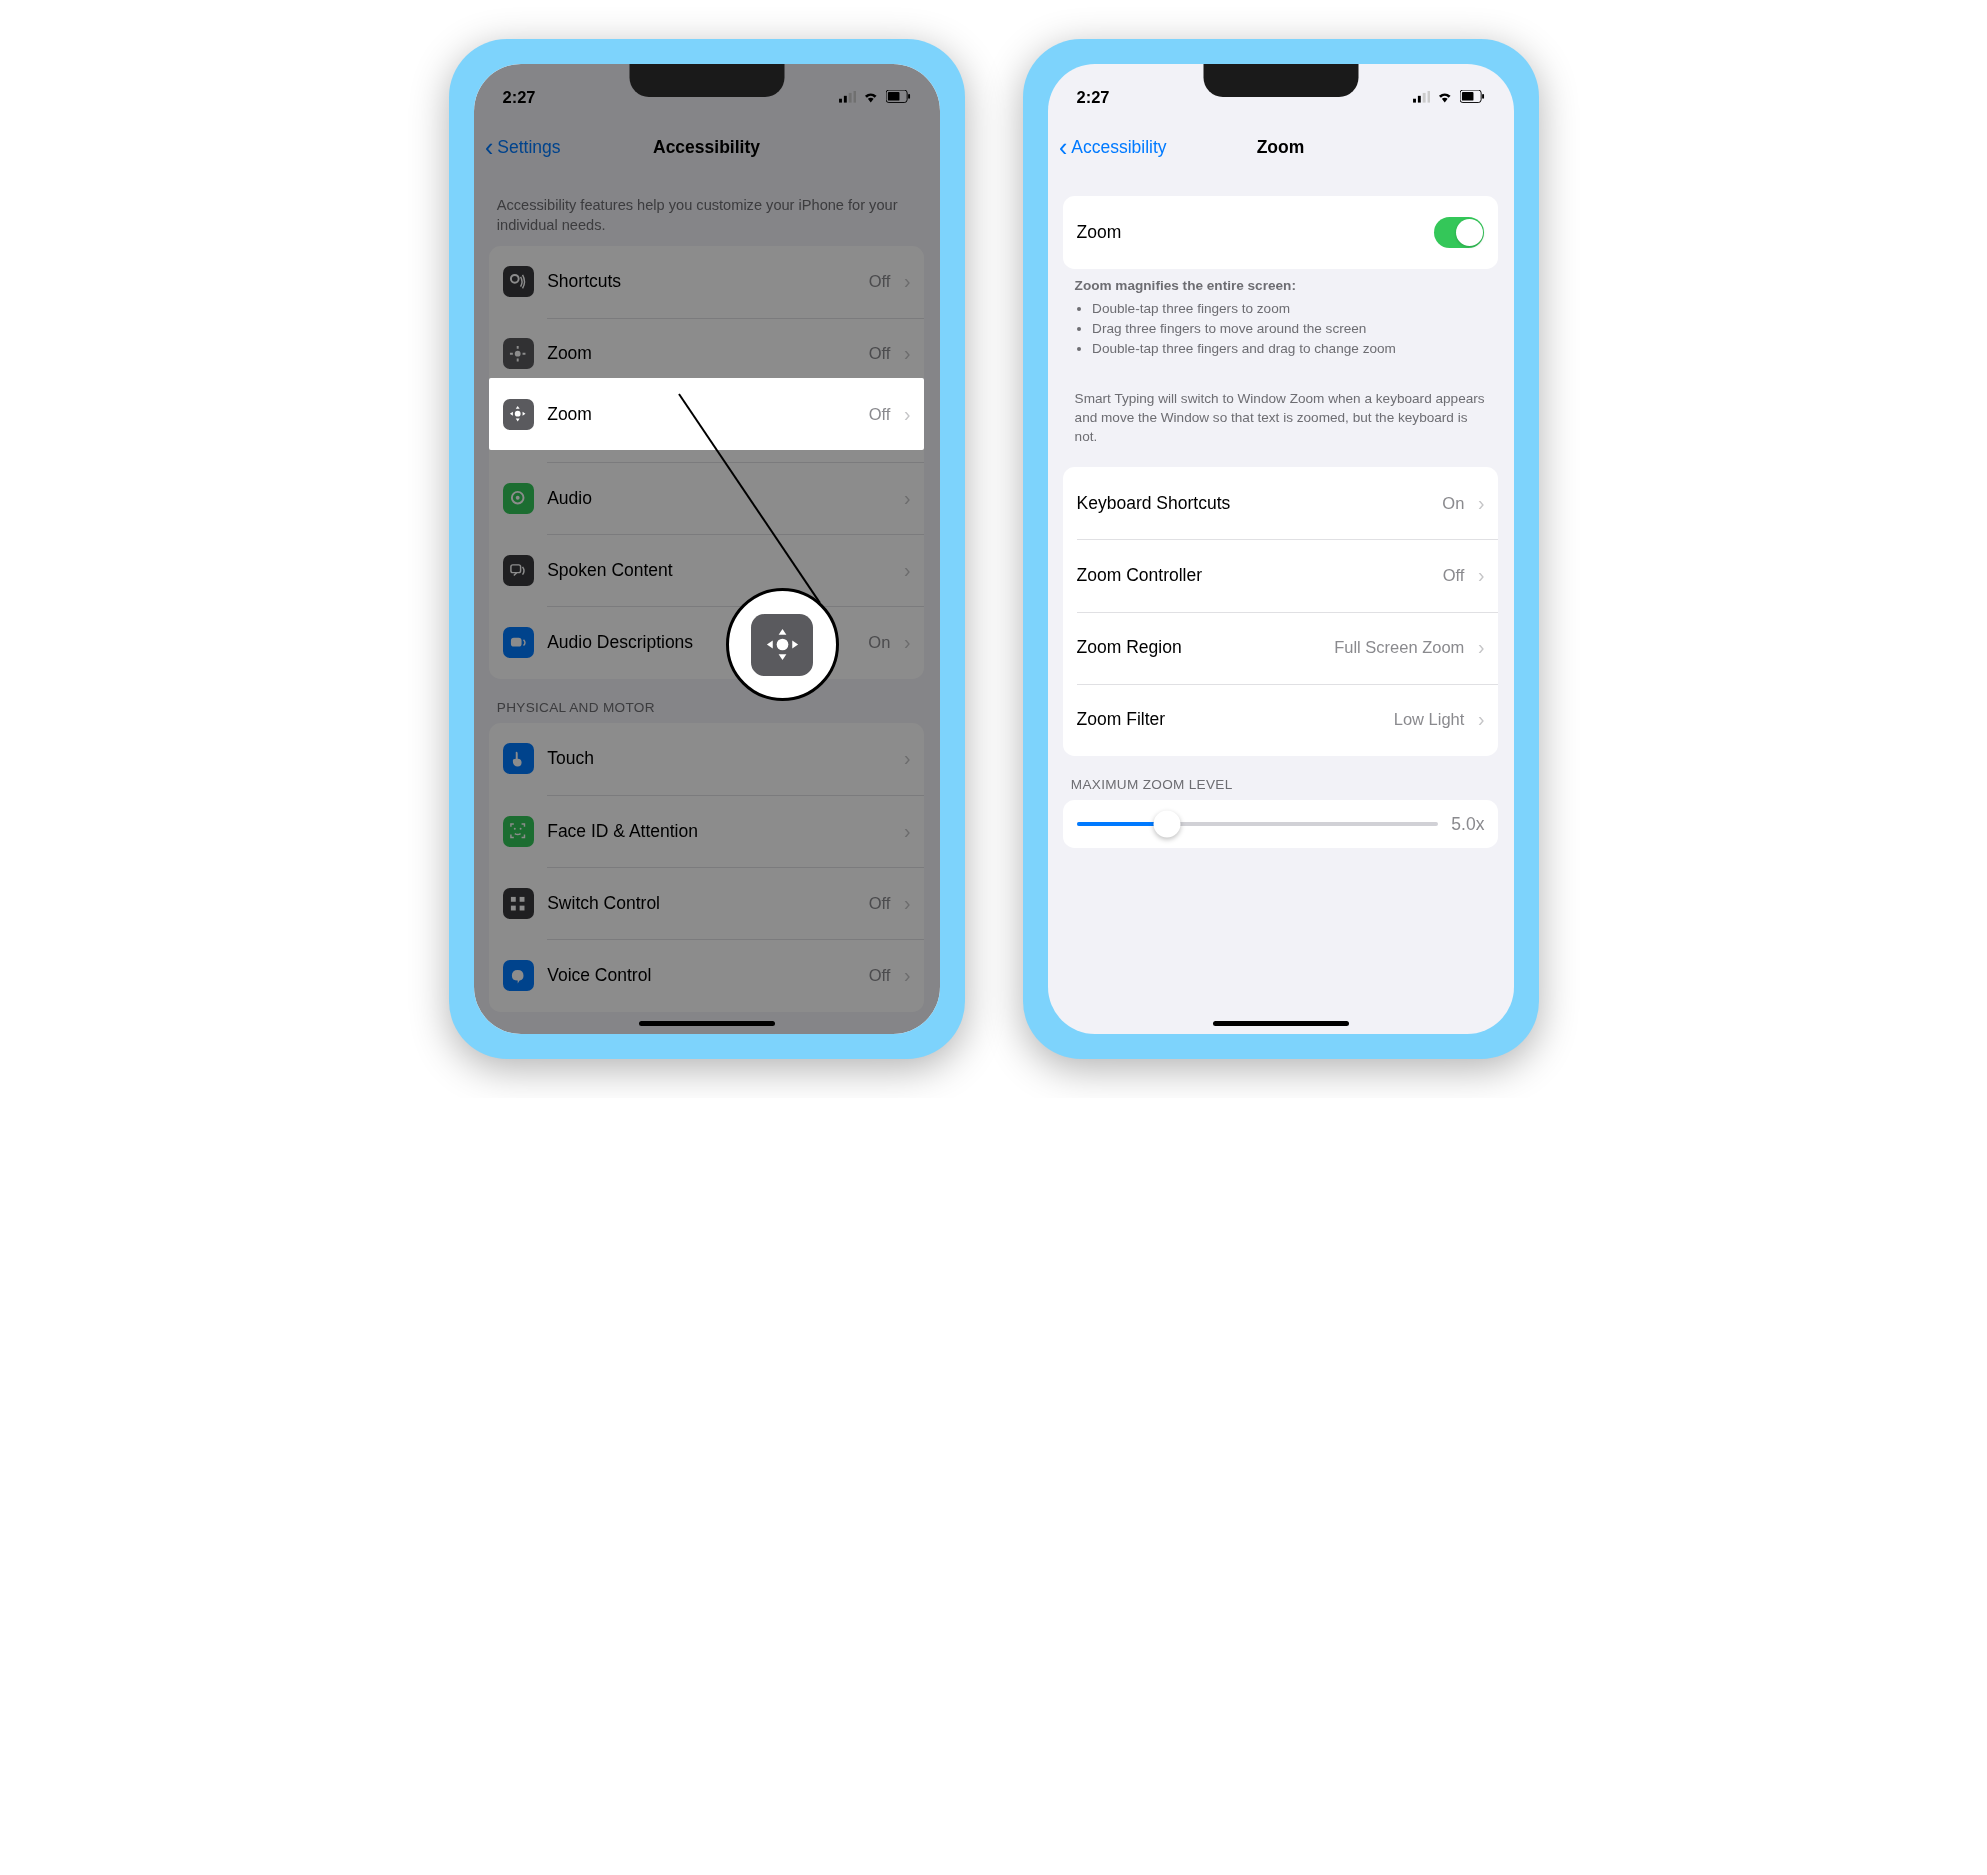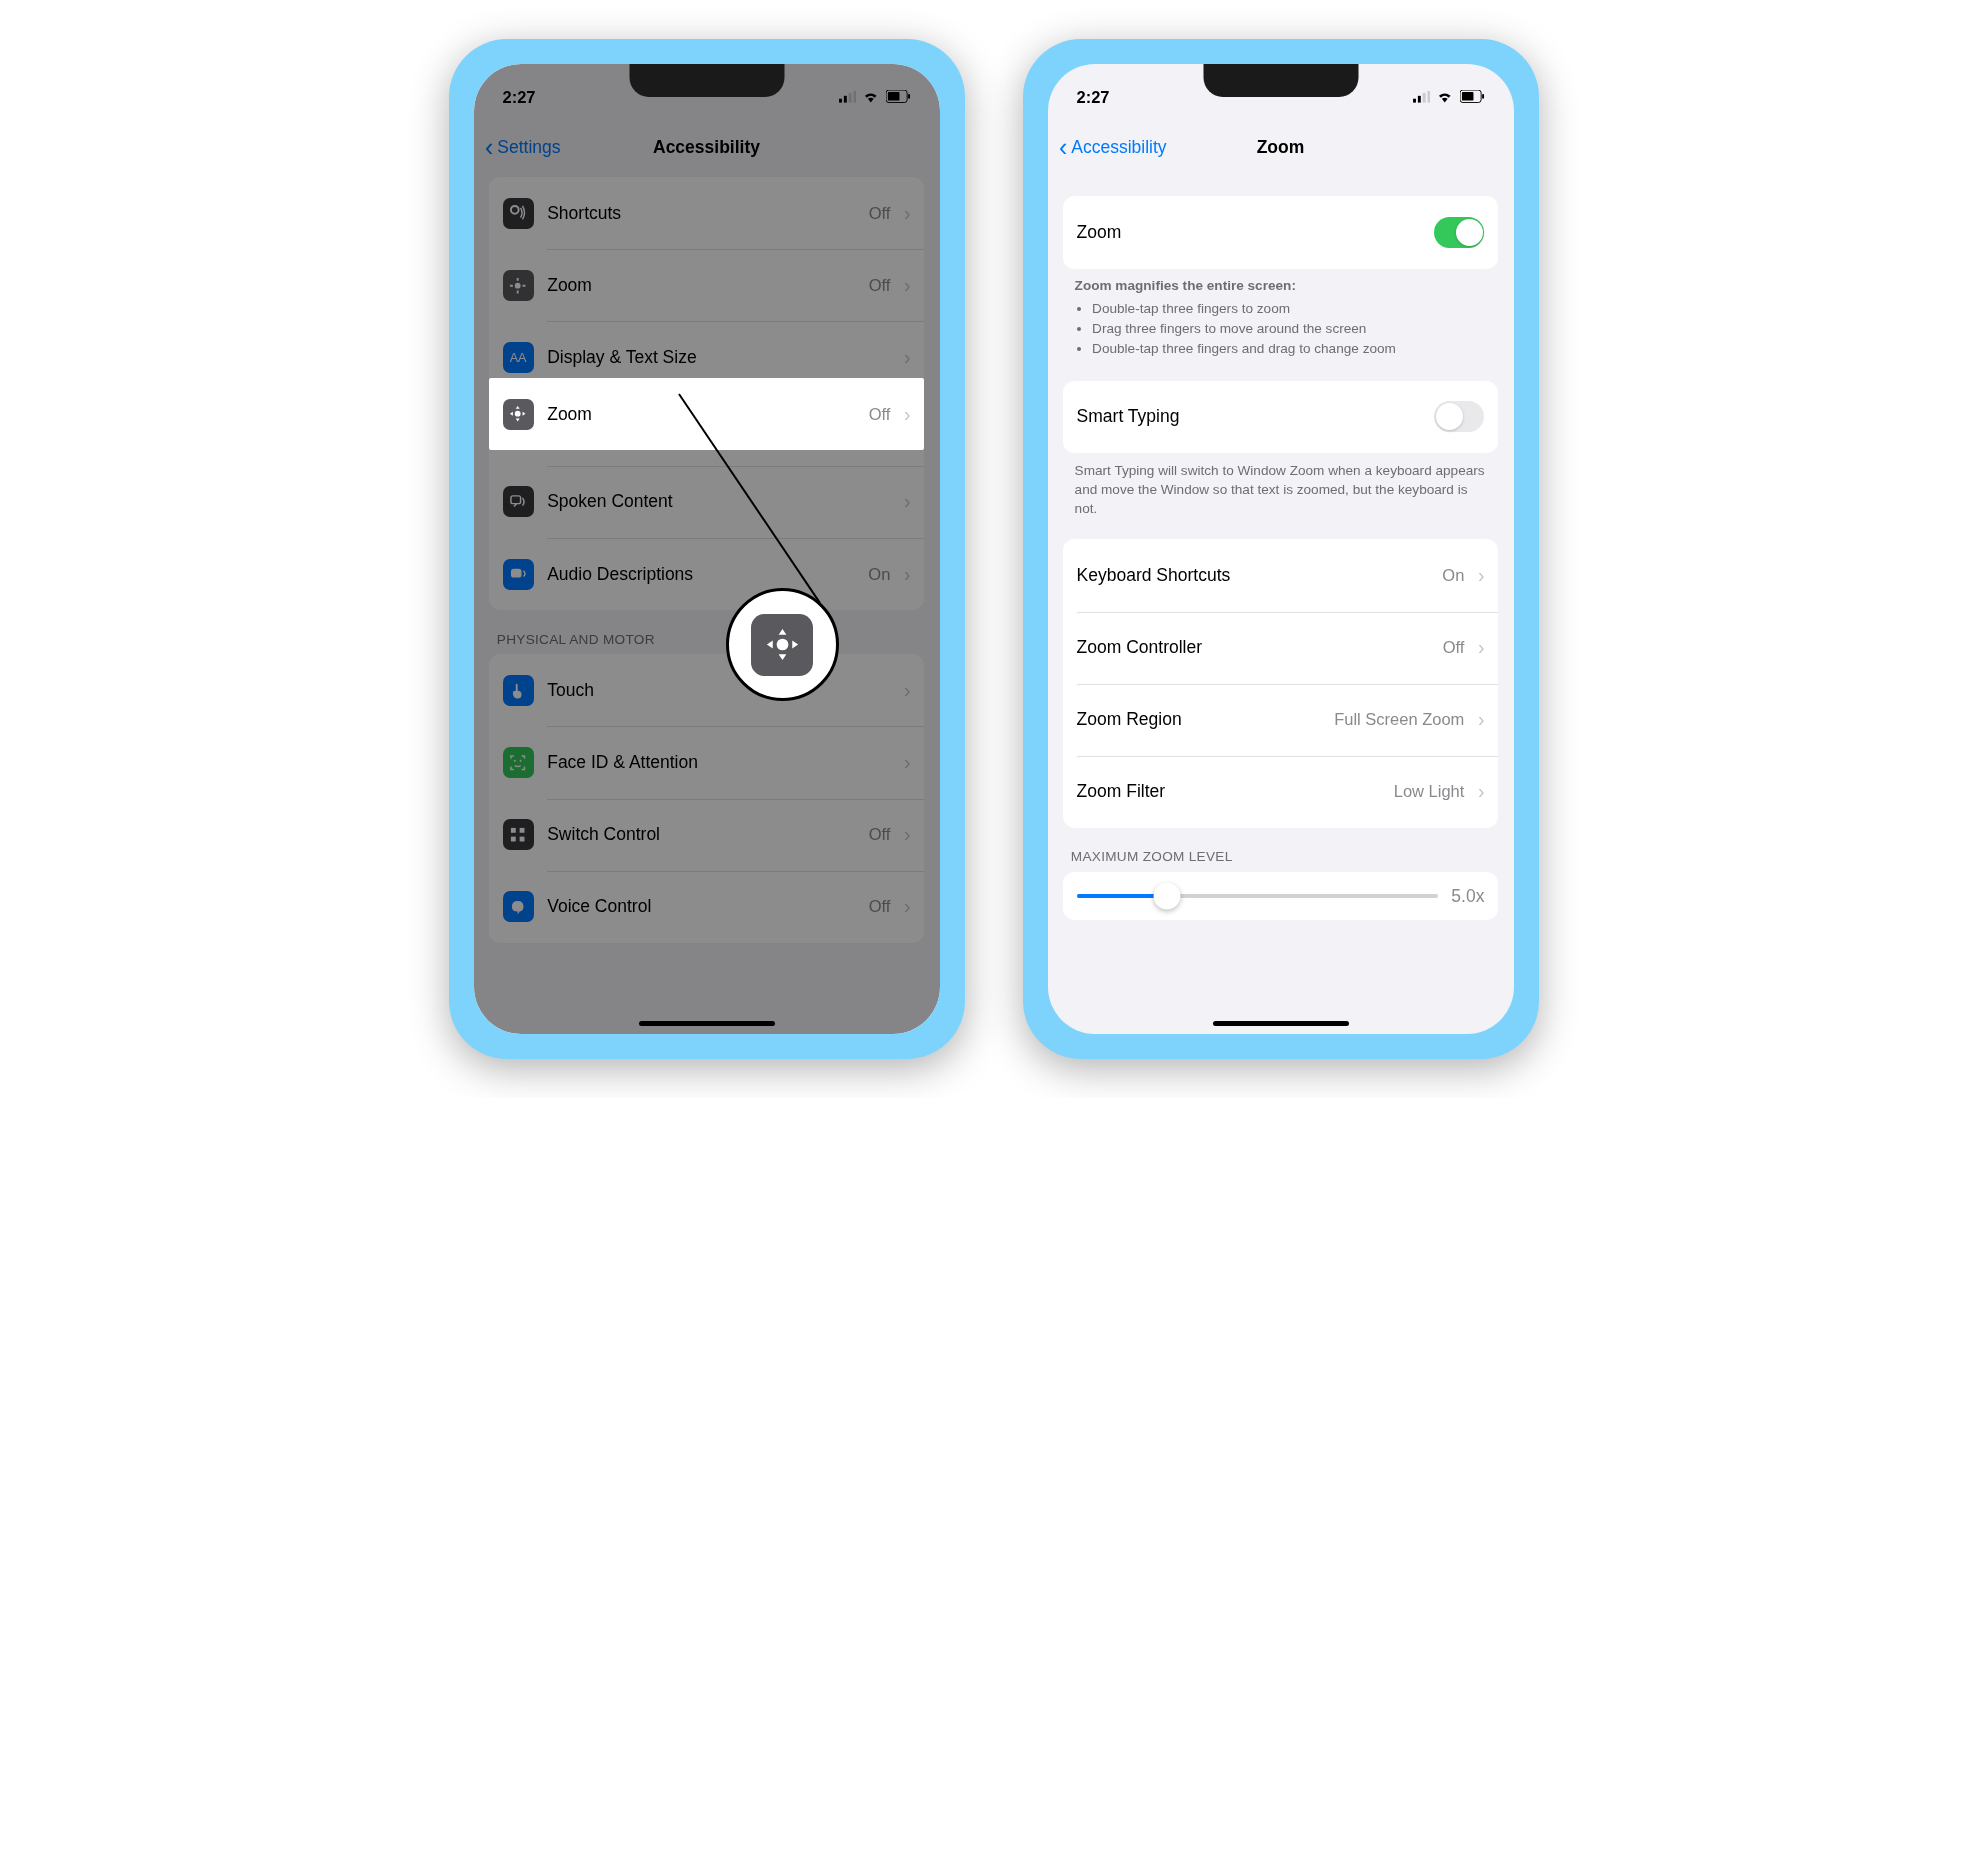--- a/index.html
+++ b/index.html
@@ -322,20 +322,21 @@
 
     <div class="nav-bar">
       <div class="back-btn">
         <span class="back-chevron">‹</span>
         <span>Settings</span>
       </div>
       <div class="nav-title">Accessibility</div>
     </div>
 
     <div class="content">
+      <div class="intro">Accessibility features help you customize your iPhone for your individual needs.</div>
 
       <div class="group">
         <div class="row">
           <div class="icon-sq" style="background:#3a3a3c">
               <svg width="19.4" height="19.4" viewBox="0 0 20 20">
                 <circle cx="7" cy="7" r="4" fill="none" stroke="#fff" stroke-width="2"></circle>
                 <path d="M13 5 Q16 10 13 15 M15 3 Q19 10 15 17" stroke="#fff" fill="none" stroke-width="1.5"></path>
               </svg>
             </div>
           <div class="row-label">Shortcuts</div>
@@ -528,26 +529,20 @@
         <span class="footer-bold">Zoom magnifies the entire screen:</span>
         <ul class="bullet-list">
           <li>Double-tap three fingers to zoom</li>
           <li>Drag three fingers to move around the screen</li>
           <li>Double-tap three fingers and drag to change zoom</li>
         </ul>
       </div>
 
       <div style="height:13.6px"></div>
       <div class="group">
-        <div class="row noicon">
-          <div class="row-label">Smart Typing</div>
-          <div class="toggle off">
-              <div class="toggle-knob"></div>
-            </div>
-        </div>
       </div>
       <div class="footer-text">Smart Typing will switch to Window Zoom when a keyboard appears and move the Window so that text is zoomed, but the keyboard is not.</div>
 
       <div style="height:13.6px"></div>
       <div class="group">
         <div class="row noicon">
           <div class="row-label">Keyboard Shortcuts</div>
           <div class="row-value">On</div>
           <div class="chevron">›</div>
         </div>

